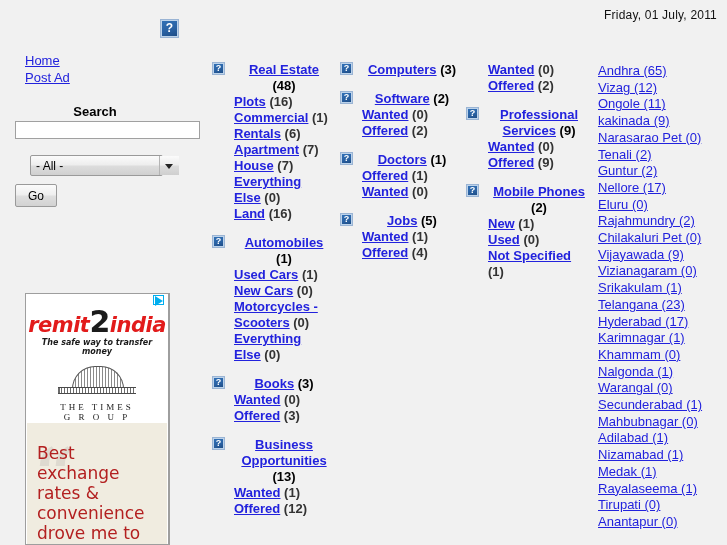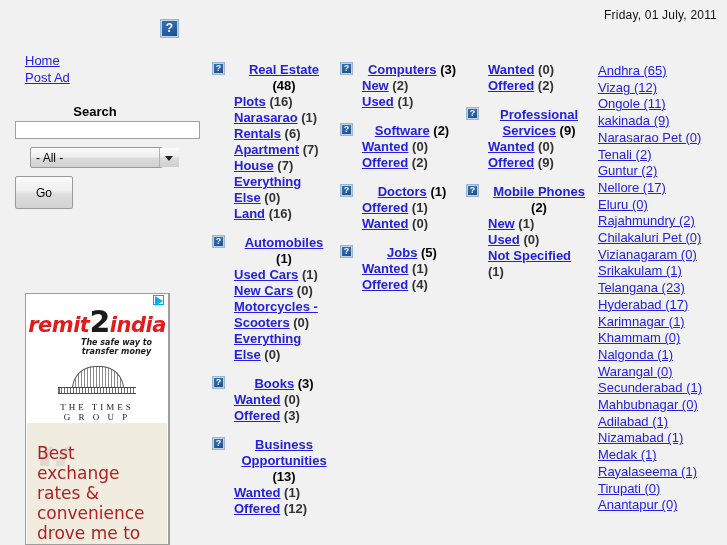--- a/index.html
+++ b/index.html
@@ -104,21 +104,21 @@
     height: 18px;
     box-sizing: border-box;
     border: 1px solid #a0a0a0;
     background: #ffffff;
     font-family: "Liberation Sans", sans-serif;
     font-size: 12px;
     padding: 1px 3px;
   }
   #search-select {
     display: block;
-    margin: 8px 0 0 15px;
+    margin: 16px 0 0 15px;
     width: 133px;
     height: 21px;
     box-sizing: border-box;
     border: 1px solid #9a9a9a;
     border-radius: 2px;
     background: linear-gradient(180deg,#fbfbfb 0%, #eeeeee 45%, #dcdcdc 55%, #d0d0d0 100%);
     font-family: "Liberation Sans", sans-serif;
     font-size: 12px;
     padding-left: 5px;
     color: #000;
@@ -147,28 +147,28 @@
     position: absolute;
     left: 5px;
     top: 8px;
     border-left: 4px solid transparent;
     border-right: 4px solid transparent;
     border-top: 5px solid #222;
   }
   #go-button {
     margin: 8px 0 0 15px;
     min-width: 29px;
-    height: 33px;
+    height: 23px;
     box-sizing: border-box;
     border: 1px solid #9a9a9a;
     border-radius: 2px;
     background: linear-gradient(180deg,#fbfbfb 0%, #efefef 45%, #dedede 55%, #d2d2d2 100%);
     font-family: "Liberation Sans", sans-serif;
     font-size: 12px;
-    padding: 0 20px;
+    padding: 0 12px;
     cursor: pointer;
   }
 
   
   #ad-box {
     position: absolute;
     left: 25px;
     top: 293px;
     width: 145px;
     height: 252px;
@@ -218,21 +218,20 @@
     font-size: 30px;
     font-style: normal;
   }
   #ad-tagline {
     font-family: "DejaVu Sans", sans-serif;
     font-style: italic;
     font-weight: bold;
     font-size: 8px;
     color: #1b1b1b;
     margin-top: 2px;
-    padding-left: 39px;
   }
   #ad-emblem {
     margin: 10px auto 0 auto;
     width: 78px;
     height: 30px;
     position: relative;
   }
   #ad-emblem .dome {
     position: absolute;
     left: 14px; top: 0;
@@ -398,21 +397,21 @@
 </div>
 
 <div class="cat-col" id="col-1">
     <div class="cat-group">
       <div class="cat-head">
         <span class="brokenimg"></span>
         <div class="cat-head-text"><a href="#">Real Estate</a><span class="count"> (48)</span></div>
       </div>
       <ul class="sub-list">
         <li><a href="#">Plots</a><span class="count"> (16)</span></li>
-        <li><a href="#">Narasarao</a><span class="count"> (1)</span></li>
+        <li><a href="#">Commercial</a><span class="count"> (1)</span></li>
         <li><a href="#">Rentals</a><span class="count"> (6)</span></li>
         <li><a href="#">Apartment</a><span class="count"> (7)</span></li>
         <li><a href="#">House</a><span class="count"> (7)</span></li>
         <li><a href="#">Everything Else</a><span class="count"> (0)</span></li>
         <li><a href="#">Land</a><span class="count"> (16)</span></li>
       </ul>
     </div>
     <div class="cat-group">
       <div class="cat-head">
         <span class="brokenimg"></span>
@@ -445,24 +444,20 @@
         <li><a href="#">Offered</a><span class="count"> (12)</span></li>
       </ul>
     </div>
   </div>
 <div class="cat-col" id="col-2">
     <div class="cat-group">
       <div class="cat-head">
         <span class="brokenimg"></span>
         <div class="cat-head-text"><a href="#">Computers</a><span class="count"> (3)</span></div>
       </div>
-      <ul class="sub-list">
-        <li><a href="#">New</a><span class="count"> (2)</span></li>
-        <li><a href="#">Used</a><span class="count"> (1)</span></li>
-      </ul>
     </div>
     <div class="cat-group">
       <div class="cat-head">
         <span class="brokenimg"></span>
         <div class="cat-head-text"><a href="#">Software</a><span class="count"> (2)</span></div>
       </div>
       <ul class="sub-list">
         <li><a href="#">Wanted</a><span class="count"> (0)</span></li>
         <li><a href="#">Offered</a><span class="count"> (2)</span></li>
       </ul>
@@ -523,20 +518,21 @@
     <a href="#">Vizag (12)</a>
     <a href="#">Ongole (11)</a>
     <a href="#">kakinada (9)</a>
     <a href="#">Narasarao Pet (0)</a>
     <a href="#">Tenali (2)</a>
     <a href="#">Guntur (2)</a>
     <a href="#">Nellore (17)</a>
     <a href="#">Eluru (0)</a>
     <a href="#">Rajahmundry (2)</a>
     <a href="#">Chilakaluri Pet (0)</a>
+    <a href="#">Vijayawada (9)</a>
     <a href="#">Vizianagaram (0)</a>
     <a href="#">Srikakulam (1)</a>
     <a href="#">Telangana (23)</a>
     <a href="#">Hyderabad (17)</a>
     <a href="#">Karimnagar (1)</a>
     <a href="#">Khammam (0)</a>
     <a href="#">Nalgonda (1)</a>
     <a href="#">Warangal (0)</a>
     <a href="#">Secunderabad (1)</a>
     <a href="#">Mahbubnagar (0)</a>

